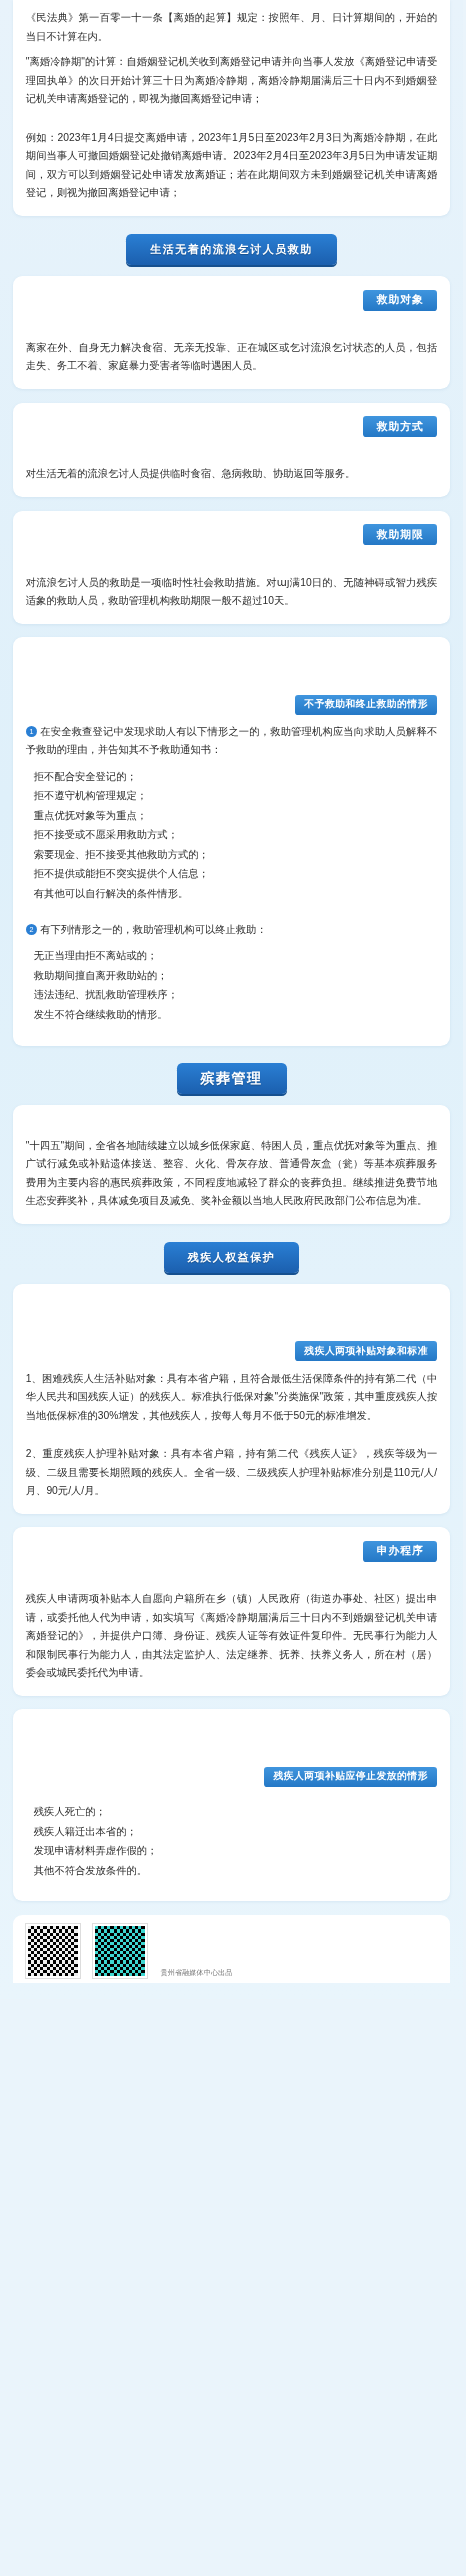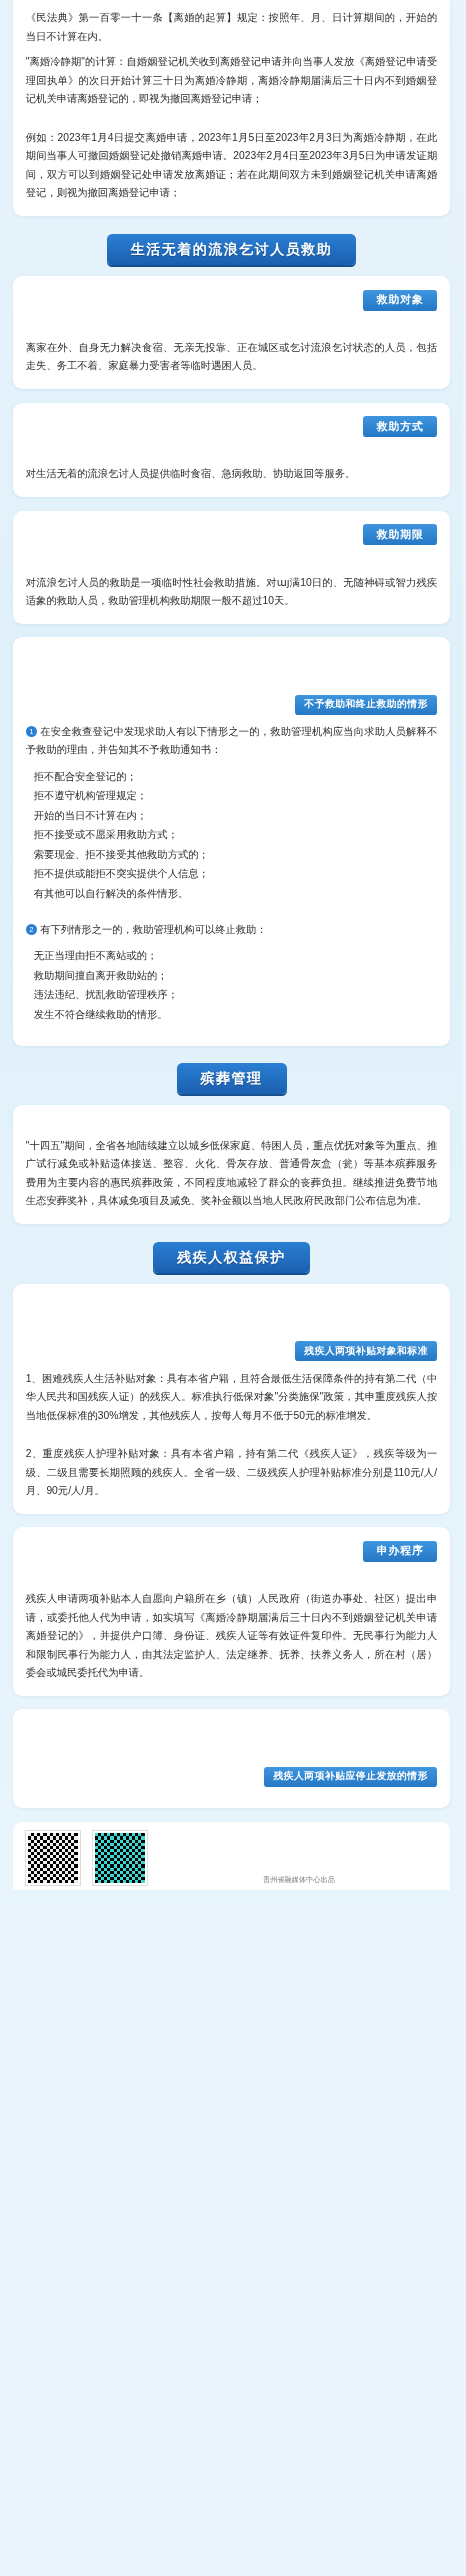--- a/index.html
+++ b/index.html
@@ -45,21 +45,21 @@
     display: inline-block;
     position: relative;
     padding: 5.2px 24px;
     background: linear-gradient(180deg,#2a7fd4 0%, #1b5fae 100%);
     border-radius: 5.2px;
     box-shadow: 0 2.1px 0 #16508f;
   }
   .banner-inner span {
     display: block;
     color: #ffffff;
-    font-size: 14px;
+    font-size: 11px;
     font-weight: bold;
     letter-spacing: 1.5px;
     line-height: 20.6px;
     text-shadow: 0 1px 1px rgba(0,0,0,.25);
   }
   .banner-two span { font-size: 14px; }
 
   
   .pill {
     display: inline-block;
@@ -118,21 +118,21 @@
   }
   .qr.red {
     background:
       repeating-linear-gradient(0deg,#c2272d 0 3.1px,#fff 3.1px 6.2px),
       repeating-linear-gradient(90deg,#c2272d 0 3.1px,#fff 3.1px 6.2px);
     background-blend-mode: difference;
   }
   .footer-caption {
     font-size: 7.2px;
     color: #777;
-    text-align: center;
+    text-align: left;
     flex: 1;
     align-self: flex-end;
   }
 
   .spacer { height: 9.3px; }
 </style>
 </head>
 <body>
 
 <div class="page">
@@ -173,21 +173,21 @@
   <div class="card">
     <div class="pill-wrap">
       <span class="pill wide">不予救助和终止救助的情形</span>
     </div>
     <p class="t">
       <span class="numdot">1</span><span>在安全救查登记中发现求助人有以下情形之一的，救助管理机构应当向求助人员解释不予救助的理由，并告知其不予救助通知书：</span>
     </p>
     <ul class="plain">
       <li>拒不配合安全登记的；</li>
       <li>拒不遵守机构管理规定；</li>
-      <li>开始的当日不计算在内；</li>
+      <li>重点优抚对象等为重点；</li>
       <li>拒不接受或不愿采用救助方式；</li>
       <li>索要现金、拒不接受其他救助方式的；</li>
       <li>拒不提供或能拒不突实提供个人信息；</li>
       <li>有其他可以自行解决的条件情形。</li>
     </ul>
     <div class="spacer"></div>
     <p class="t">
       <span class="numdot">2</span><span>有下列情形之一的，救助管理机构可以终止救助：</span>
     </p>
     <ul class="plain">
@@ -226,20 +226,26 @@
     <div class="pill-wrap">
       <span class="pill">申办程序</span>
     </div>
     <p class="t">残疾人申请两项补贴本人自愿向户籍所在乡（镇）人民政府（街道办事处、社区）提出申请，或委托他人代为申请，如实填写《离婚冷静期届满后三十日内不到婚姻登记机关申请离婚登记的》，并提供户口簿、身份证、残疾人证等有效证件复印件。无民事行为能力人和限制民事行为能力人，由其法定监护人、法定继养、抚养、扶养义务人，所在村（居）委会或城民委托代为申请。</p>
   </div>
 
   <div class="card">
     <div class="pill-wrap">
       <span class="pill wide">残疾人两项补贴应停止发放的情形</span>
     </div>
+    <ul class="plain">
+      <li>残疾人死亡的；</li>
+      <li>残疾人籍迁出本省的；</li>
+      <li>发现申请材料弄虚作假的；</li>
+      <li>其他不符合发放条件的。</li>
+    </ul>
   </div>
 
   <div class="footer">
     <div class="qr"></div>
     <div class="qr red"></div>
     <div class="footer-caption">贵州省融媒体中心出品</div>
   </div>
 
 </div>
 

